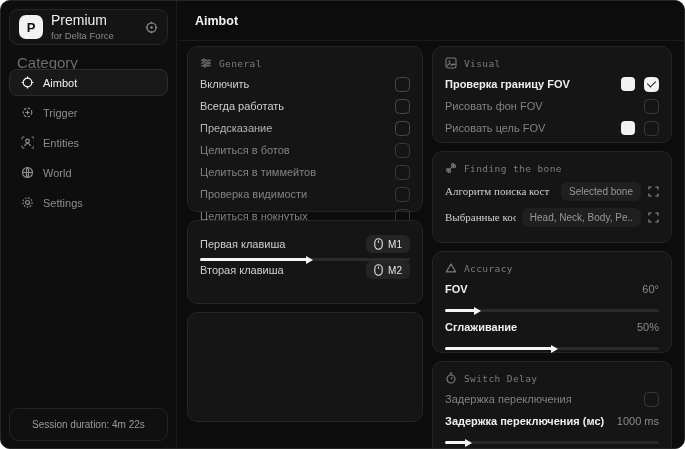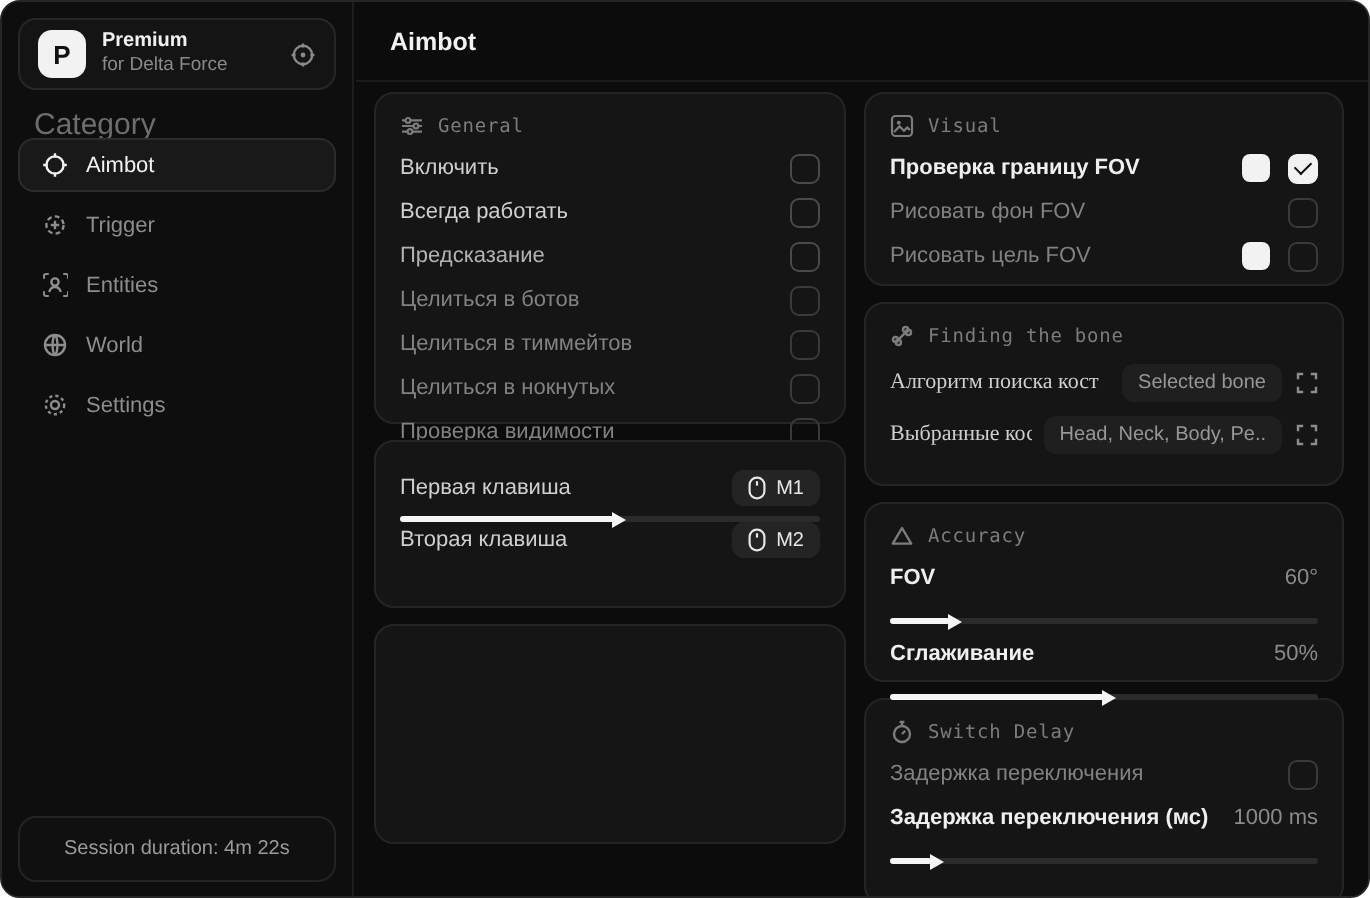--- a/index.html
+++ b/index.html
@@ -4,21 +4,21 @@
 <style>
   * { margin:0; padding:0; box-sizing:border-box; }
   html,body { width:685px; height:449px; background:#ffffff; font-family:"Liberation Sans","DejaVu Sans",sans-serif; }
   .window { position:absolute; inset:0; width:685px; height:449px; background:#0c0c0c; border-radius:10px; overflow:hidden; border:1px solid #262626; }
 
   
   .sidebar { position:absolute; left:0; top:0; bottom:0; width:176px; background:#0e0e0e; border-right:1px solid #1d1d1d; }
   .brand-card { position:absolute; left:8px; top:8px; right:8px; height:36px; background:#141414; border:1px solid #272727; border-radius:9px; display:flex; align-items:center; padding:0 9px; gap:8px; }
   .brand-logo { width:24px; height:24px; background:#f2f2f2; border-radius:7px; display:flex; align-items:center; justify-content:center; color:#111; font-weight:bold; font-size:13px; }
   .brand-text { display:flex; flex-direction:column; line-height:1.25; }
-  .brand-title { color:#f0f0f0; font-size:10px; font-weight:bold; }
+  .brand-title { color:#f0f0f0; font-size:14px; font-weight:normal; }
   .brand-sub { color:#8a8a8a; font-size:9.5px; }
   .brand-action { margin-left:auto; color:#8a8a8a; display:flex; }
   .category { position:absolute; left:16px; top:53px; color:#6d6d6d; font-size:15px; }
   .nav { position:absolute; left:8px; right:8px; top:68px; display:flex; flex-direction:column; gap:3px; }
   .nav-item { height:27px; display:flex; align-items:center; gap:9px; padding:0 10px; border-radius:8px; color:#8d8d8d; font-size:11px; border:1px solid transparent; cursor:pointer; }
   .nav-item.active { background:#191919; border-color:#2c2c2c; color:#f2f2f2; }
   .nav-item .ic { display:flex; width:14px; justify-content:center; }
   .session-card { position:absolute; left:8px; right:8px; bottom:7px; height:33px; background:#101010; border:1px solid #242424; border-radius:9px; display:flex; align-items:center; padding:0 22px; color:#9a9a9a; font-size:10px; }
 
   
@@ -167,25 +167,25 @@
           </div>
         <div class="row">
             <span class="t-dim">Целиться в ботов</span>
             <span class="checkbox dim"></span>
           </div>
         <div class="row">
             <span class="t-dim">Целиться в тиммейтов</span>
             <span class="checkbox dim"></span>
           </div>
         <div class="row">
+            <span class="t-dim">Проверка видимости</span>
+            <span class="checkbox dim"></span>
+          </div>
+        <div class="row">
             <span class="t-dim">Целиться в нокнутых</span>
-            <span class="checkbox dim"></span>
-          </div>
-        <div class="row">
-            <span class="t-dim">Проверка видимости</span>
             <span class="checkbox dim"></span>
           </div>
         <div class="row">
             <span class="t-bold">Макс. дистанция</span>
             <span class="val">250m</span>
           </div>
         <div class="slider">
             <span class="fill" style="width: 51%;"></span>
           </div>
       </div>
@@ -283,21 +283,21 @@
               <span>Head, Neck, Body, Pe..</span>
             </span>
           <span class="expand">
             <svg width="11" height="11" viewBox="0 0 11 11" fill="none" stroke="currentColor" stroke-width="1.2">
               <path d="M1 3.6V1h2.6M7.4 1H10v2.6M10 7.4V10H7.4M3.6 10H1V7.4"></path>
             </svg>
           </span>
         </div>
       </div>
 
-      <div class="panel" style="height:90px;text-align:center;">
+      <div class="panel" style="height:102px;text-align:center;">
         <div class="panel-head">
           <span>
             <svg width="12" height="12" viewBox="0 0 12 12" fill="none" stroke="currentColor" stroke-width="1.2">
               <path d="M6 2L10.6 9.8H1.4z" stroke-linejoin="round"></path>
             </svg>
           </span>
           <span>Accuracy</span>
         </div>
         <div class="row">
             <span class="t-bold">FOV</span>

